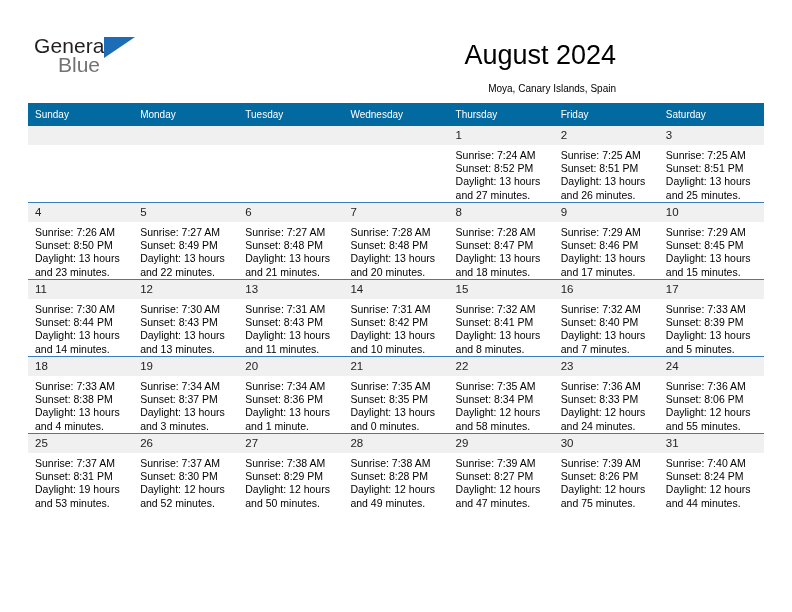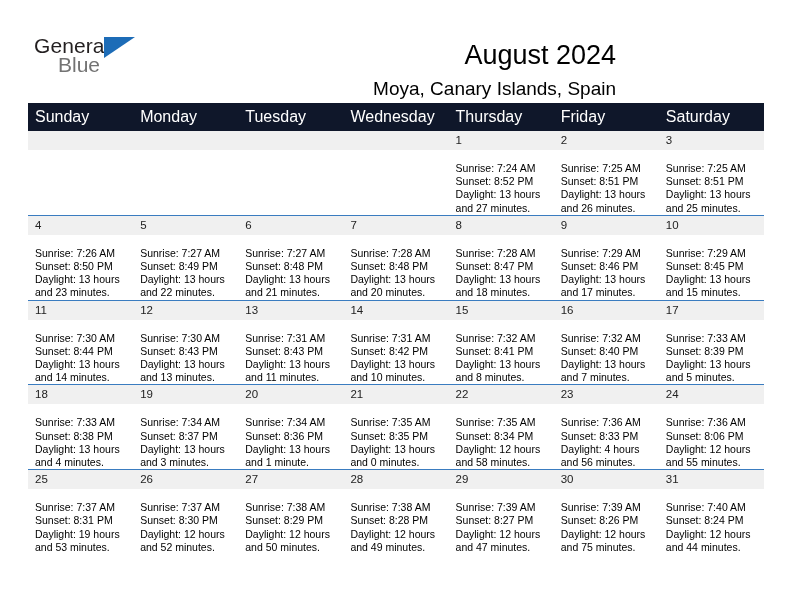--- a/index.html
+++ b/index.html
@@ -70,41 +70,41 @@
     text-align: right;
     margin-top: 12px;
   }
   .cal-title {
     font-size: 27px;
     color: #000000;
     line-height: 34px;
     white-space: nowrap;
   }
   .cal-subtitle {
-    font-size: 19px;
+    font-size: 10px;
     color: #000000;
     line-height: 22px;
     margin-top: 6px;
     white-space: nowrap;
   }
 
   
   .calendar {
     position: absolute;
     left: 28px;
     top: 103px;
     width: 736px;
     border-collapse: collapse;
     table-layout: fixed;
   }
   .calendar th {
-    background: #0f172a;
+    background: #0369a1;
     color: #ffffff;
     font-weight: normal;
-    font-size: 16px;
+    font-size: 10px;
     text-align: left;
     padding: 5px 0 5px 7px;
     height: 13px;
     border: none;
   }
   .calendar td {
     vertical-align: top;
     padding: 0;
     border: none;
     border-top: 1px solid #3a7cc0;
@@ -121,21 +121,20 @@
     color: #222222;
     padding: 3px 0 3px 7px;
     height: 13px;
     line-height: 13px;
   }
   .cell-body {
     padding: 4px 6px 0 7px;
     font-size: 10.5px;
     line-height: 13.2px;
     color: #000000;
-    margin-top: 8px;
   }
   .cell-body div {
     white-space: nowrap;
   }
   .cell-body .daylight {
     white-space: normal;
   }
   td.empty .daynum {
     color: transparent;
   }
@@ -363,21 +362,21 @@
               <div>Sunrise: 7:35 AM</div>
               <div>Sunset: 8:34 PM</div>
               <div class="daylight">Daylight: 12 hours and 58 minutes.</div>
             </div>
           </td>
           <td>
             <span class="daynum">23</span>
             <div class="cell-body">
               <div>Sunrise: 7:36 AM</div>
               <div>Sunset: 8:33 PM</div>
-              <div class="daylight">Daylight: 4 hours and 56 minutes.</div>
+              <div class="daylight">Daylight: 12 hours and 24 minutes.</div>
             </div>
           </td>
           <td>
             <span class="daynum">24</span>
             <div class="cell-body">
               <div>Sunrise: 7:36 AM</div>
               <div>Sunset: 8:06 PM</div>
               <div class="daylight">Daylight: 12 hours and 55 minutes.</div>
             </div>
           </td>

